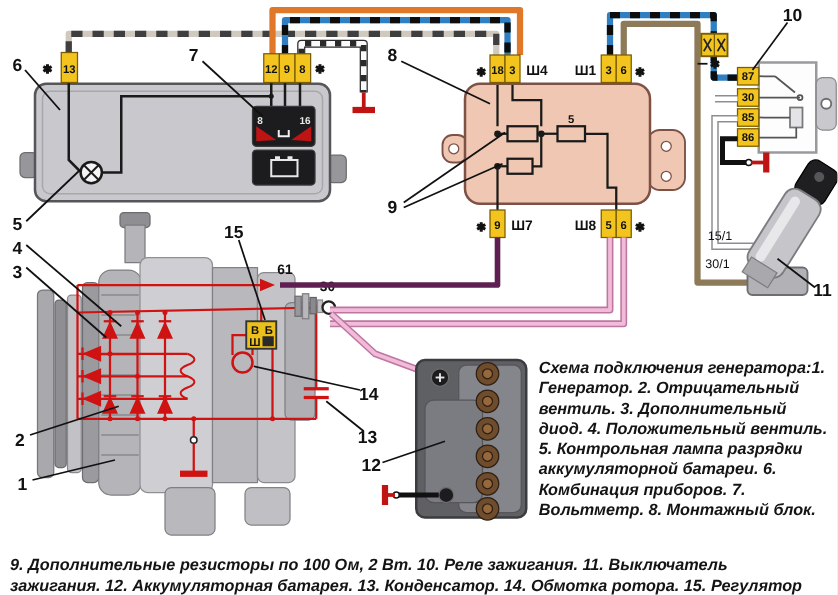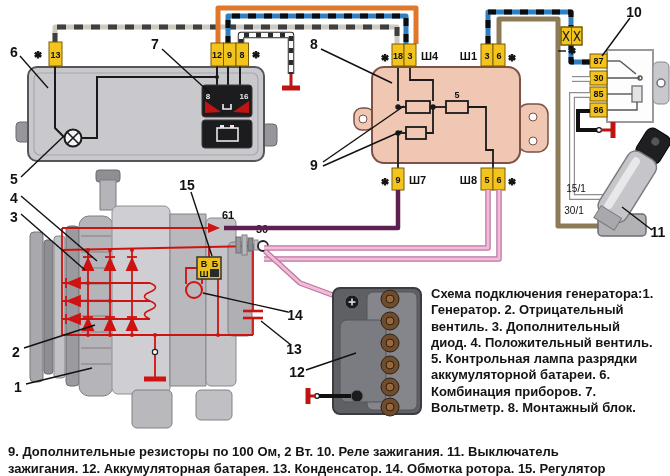--- a/index.html
+++ b/index.html
@@ -1,19 +1,19 @@
 <!DOCTYPE html>
 <html><head>
 <meta charset="utf-8">
 <style>
   html,body{margin:0;padding:0;background:#e8e8e8;}
   #stage{position:relative;width:670px;height:476px;background:#ffffff;overflow:hidden;
          font-family:"Liberation Sans",sans-serif;}
   #stage svg{position:absolute;left:0;top:0;}
-  .caption{position:absolute;white-space:pre-line;font-weight:bold;color:#141414;}
+  .caption{position:absolute;white-space:pre-line;font-weight:bold;color:#141414;font-style:italic;}
   #cap-right{left:431px;top:286px;width:239px;font-size:13px;line-height:16.3px;}
   #cap-bottom{left:8px;top:416px;width:660px;font-size:13px;line-height:17px;margin-top:27px;}
   text{font-family:"Liberation Sans",sans-serif;}
   .callout{font-size:14px;font-weight:bold;fill:#111;}
   .pin{font-size:9px;font-weight:bold;fill:#111;}
   .shlabel{font-size:11px;font-weight:bold;fill:#111;}
   .term{font-size:11px;font-weight:bold;fill:#111;}
   .small{font-size:10px;fill:#111;}
   .star{font-size:9px;fill:#111;}
 </style>

